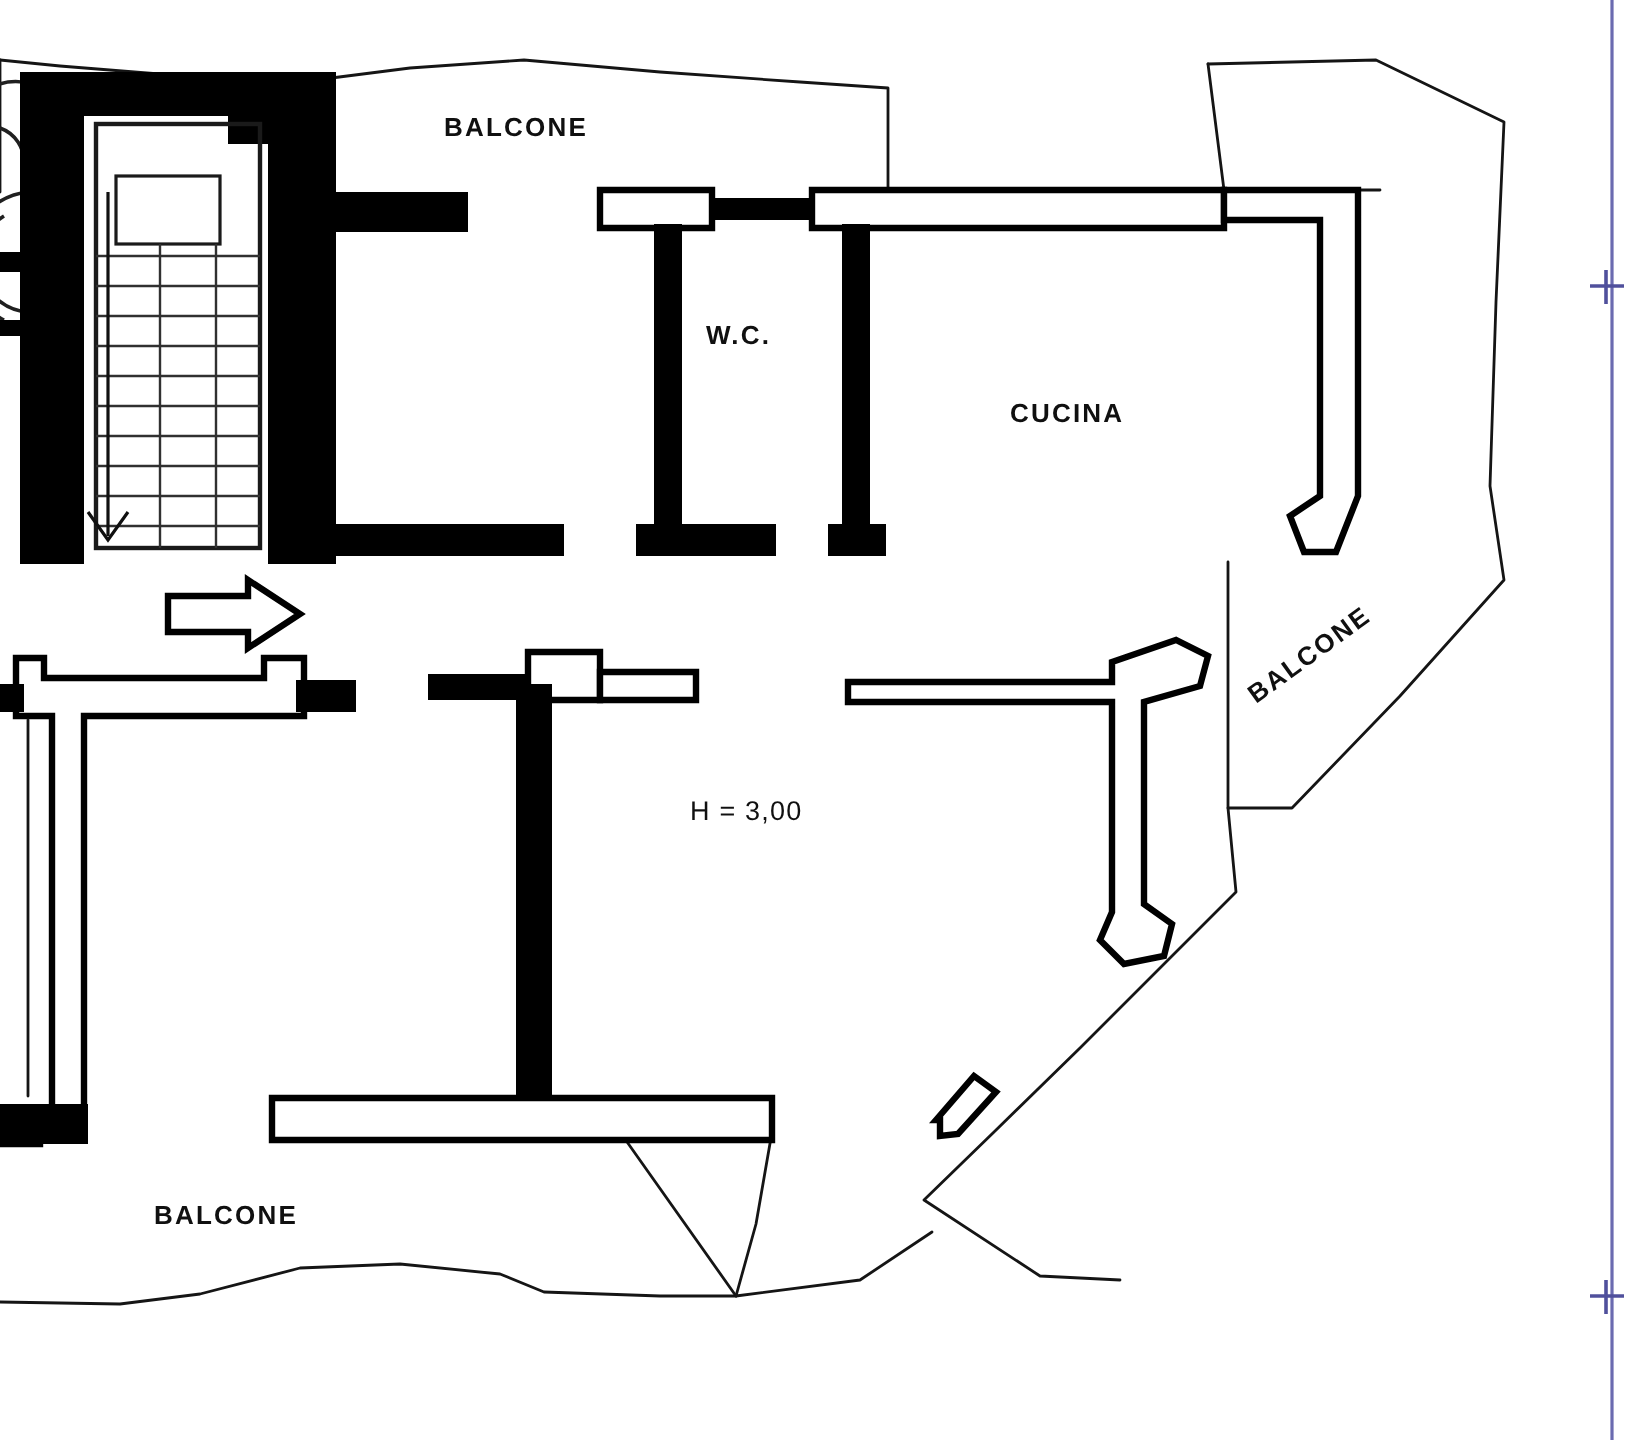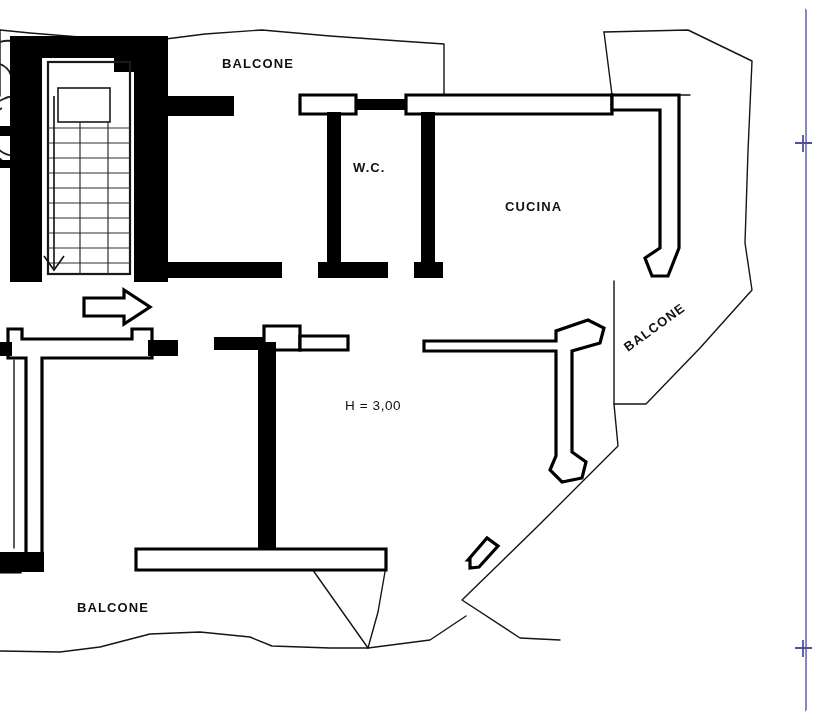--- a/index.html
+++ b/index.html
@@ -10,21 +10,20 @@
   }
   body {
     font-family: "Liberation Sans", sans-serif;
   }
   #plan-root {
     position: relative;
     width: 814px;
     height: 720px;
     background: #ffffff;
     overflow: hidden;
-    border-radius: 29px;
   }
   #plan-svg {
     position: absolute;
     left: 0;
     top: 0;
     width: 814px;
     height: 720px;
     display: block;
   }
   .room-label {

